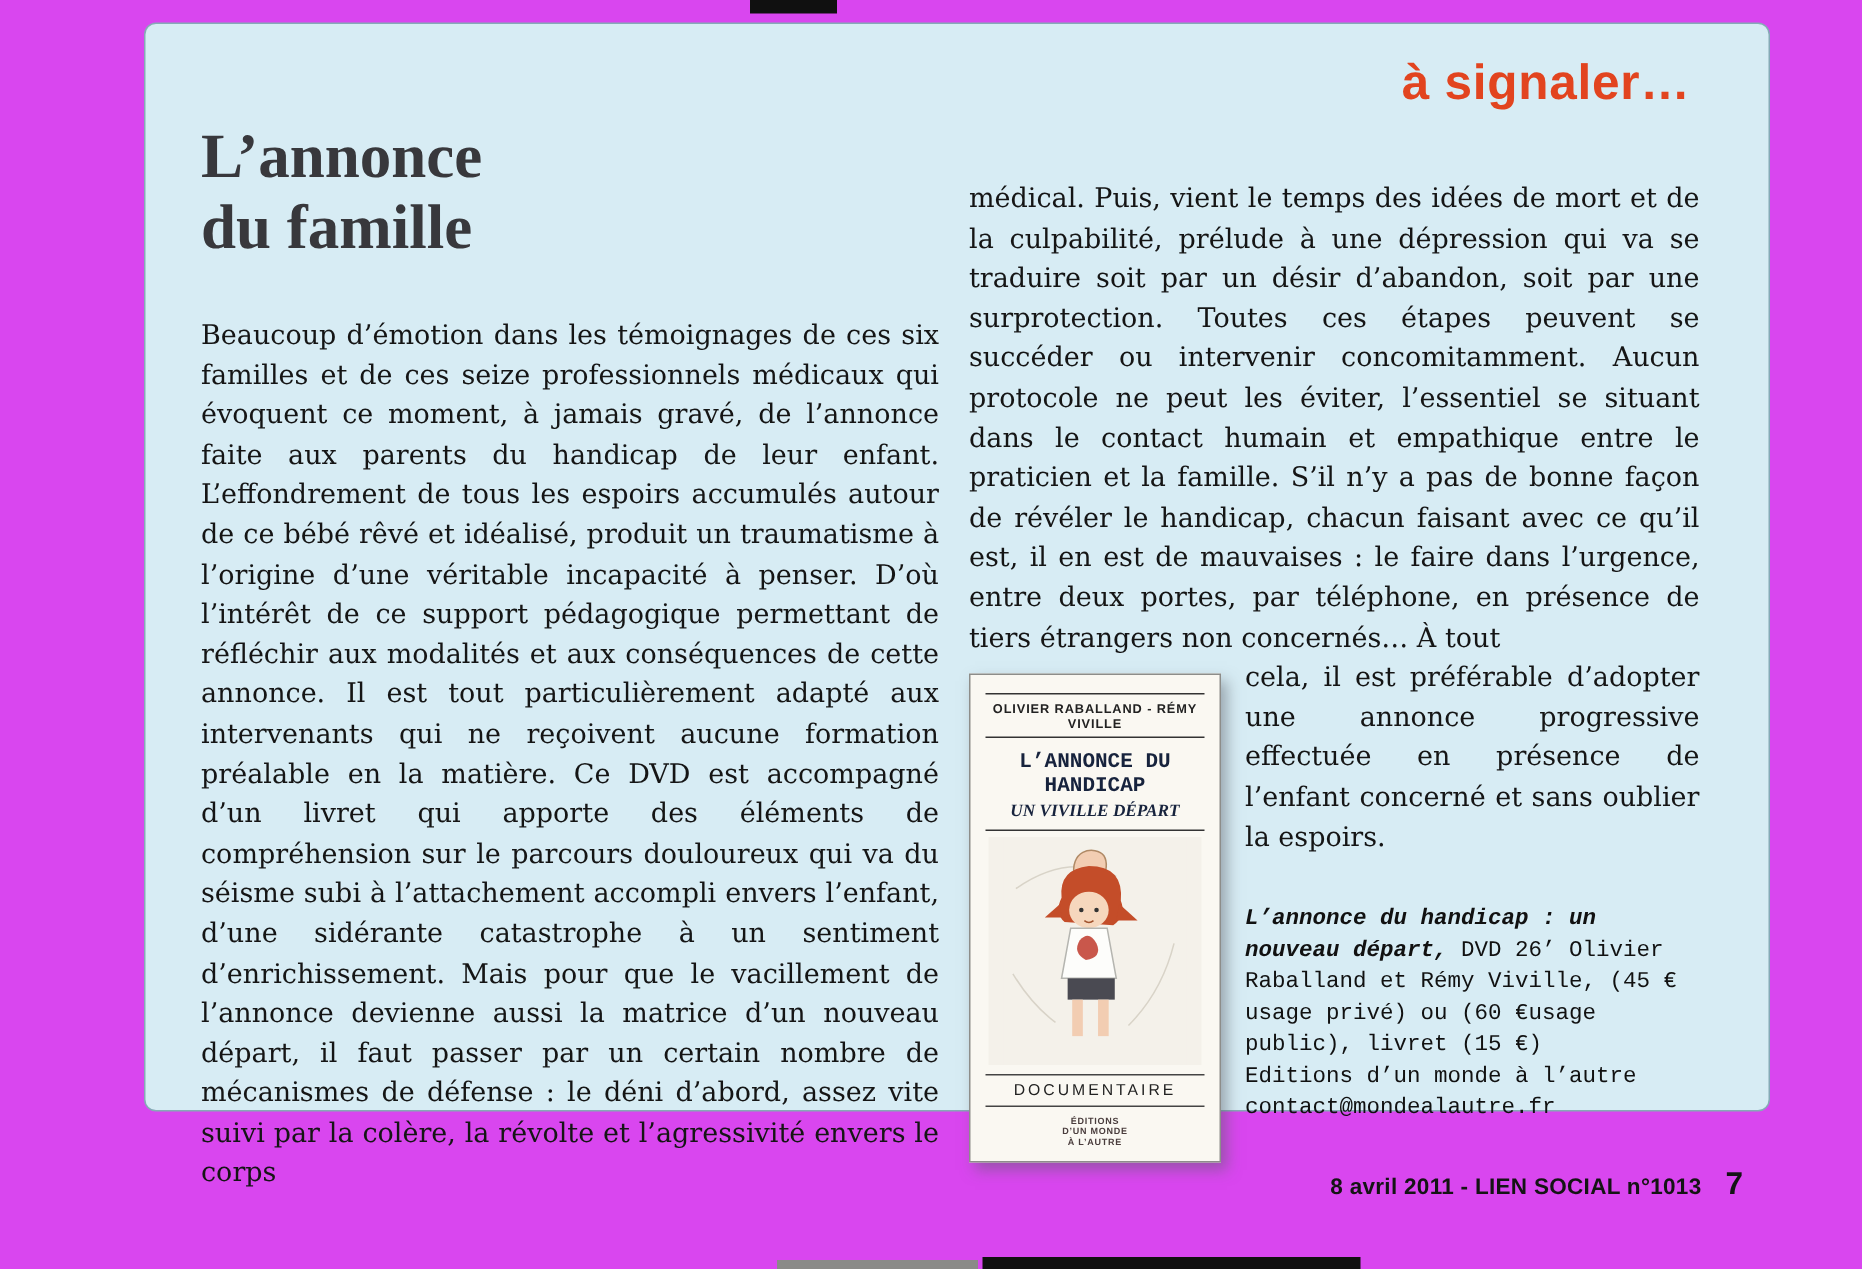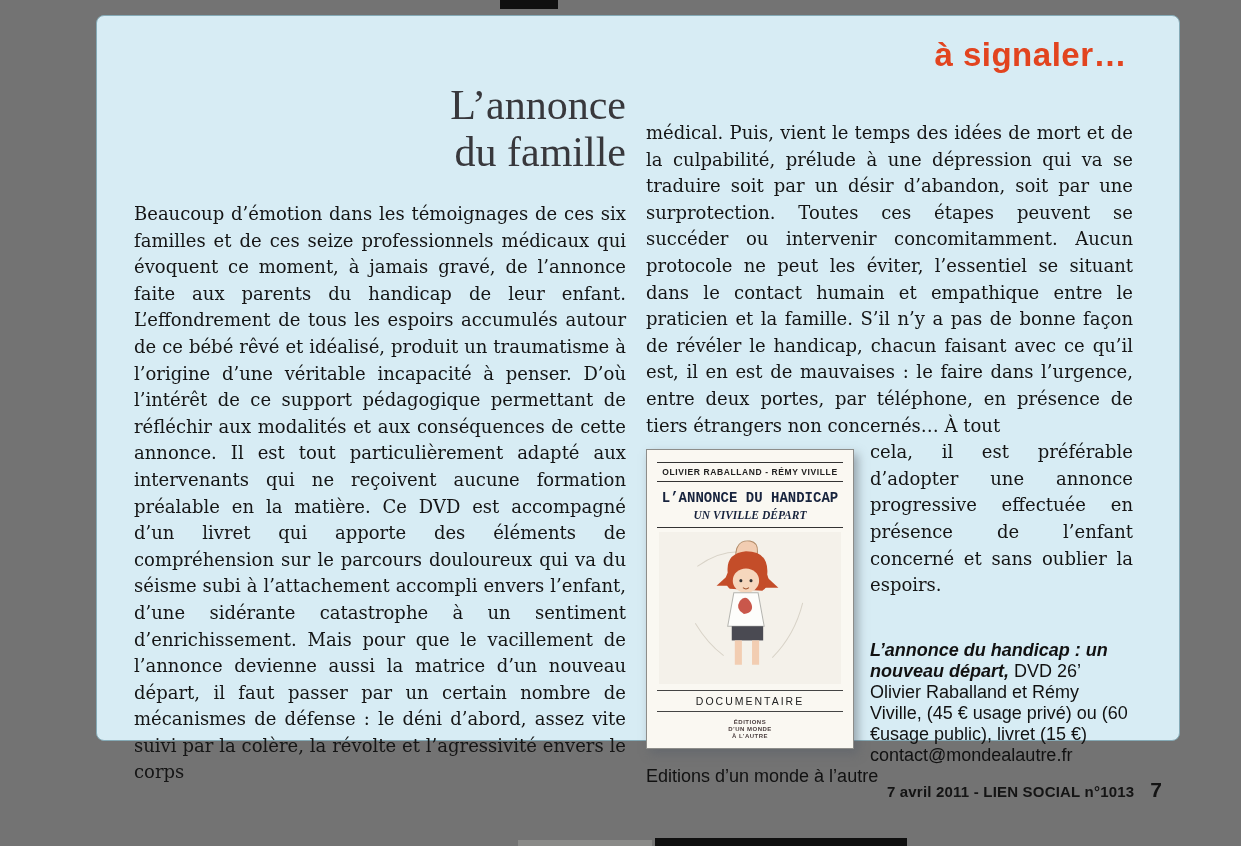--- a/index.html
+++ b/index.html
@@ -1,19 +1,19 @@
 <!DOCTYPE html>
 <html lang="fr"><head>
 <meta charset="utf-8">
 <style>
   * { margin:0; padding:0; box-sizing:border-box; }
   body { background:#e8e8e6; font-family:"Liberation Sans", sans-serif; }
   .page {
     position:relative; width:1241px; height:846px;
-    background:#737373; overflow:hidden; margin:0 auto;
+    background:#d946ef; overflow:hidden; margin:0 auto;
   }
   
   .scan-mark { position:absolute; background:#101010; }
   .scan-top    { left:500px; top:0;      width:58px;  height:9px; }
   .scan-bottom { left:655px; bottom:0;   width:252px; height:8px; }
   .scan-bottom2{ left:518px; bottom:0;   width:134px; height:6px; background:#8a8a88; }
 
   .panel {
     position:absolute; left:96px; top:15px; width:1084px; height:726px;
     background:#d7ecf4; border:1px solid #85aab6; border-radius:8px;
@@ -23,31 +23,31 @@
     font-size:33px; font-weight:600; color:#e2441f;
     font-family:"Liberation Sans", sans-serif; letter-spacing:0.5px;
   }
 
   .col { position:absolute; }
   .col-left  { left:37px;  top:66px;  width:492px; }
   .col-right { left:549px; top:104px; width:487px; }
 
   .article-title {
     font-family:"Liberation Serif", serif;
-    font-weight:normal; font-size:42px; line-height:47px;
-    color:#38383c; margin-bottom:25px;text-align:right;
+    font-weight:bold; font-size:42px; line-height:47px;
+    color:#38383c; margin-bottom:35px;
   }
   .body-text {
     font-family:"DejaVu Serif","Liberation Serif", serif;
     font-size:18px; line-height:26.6px; color:#151515;
     text-align:justify;
   }
 
   
-  .dvd-wrap { float:left; width:208px; margin:10px 16px 6px 0; }
+  .dvd-wrap { float:left; width:168px; margin:10px 16px 6px 0; }
   .dvd {
     background:#faf8f2; border:1px solid #8d8d8a; padding:10px 10px 8px;
     box-shadow:4px 5px 9px rgba(90,95,105,0.5);
   }
   .dvd-rule { border-top:1px solid #333; margin:2px 0; }
   .dvd-authors {
     text-align:center; font-size:8.5px; font-weight:bold;
     letter-spacing:0.6px; color:#222; padding:2px 0;
   }
   .dvd-title {
@@ -67,23 +67,23 @@
     letter-spacing:2px; color:#222; padding:4px 0; margin-top:2px;
   }
   .dvd-logo {
     margin-top:7px; text-align:center; font-size:6px; line-height:7px;
     letter-spacing:0.5px; color:#4a3d3d; font-weight:bold;
   }
 
   .narrow-cont { text-align:justify; }
 
   .caption {
-    margin-top:41px;
-    font-family:Liberation Sans, sans-serif;
-    font-size:18px; line-height:21px; color:#111;
+    margin-top:30px;
+    font-family:Liberation Mono, monospace;
+    font-size:15px; line-height:21px; color:#111;
   }
   .caption-title { font-weight:bold; font-style:italic; }
   .caption-line { margin-top:0; }
 
   .footer {
     position:absolute; top:778px; right:79px;
     font-family:"Liberation Sans", sans-serif; color:#141414;
     display:flex; align-items:baseline;
   }
   .footer-issue { font-size:15px; font-weight:bold; letter-spacing:0.2px; }
@@ -150,25 +150,25 @@
             <div>D’UN MONDE</div>
             <div>À L’AUTRE</div>
           </div>
         </div>
       </div>
 
       <p class="body-text narrow-cont">cela, il est préférable d’adopter une annonce progressive effectuée en présence de l’enfant concerné et sans oublier la espoirs.</p>
 
       <div class="caption">
         <p><span class="caption-title">L’annonce du handicap : un nouveau départ,</span><span> DVD 26’ Olivier Raballand et Rémy Viville, (45 € usage privé) ou (60 €usage public), livret (15 €)</span></p>
+        <p class="caption-line">Editions d’un monde à l’autre</p>
         <p class="caption-line">contact@mondealautre.fr</p>
-        <p class="caption-line">Editions d’un monde à l’autre</p>
       </div>
     </div>
 
   </div>
 
   <div class="footer">
-    <span class="footer-issue">7 avril 2011 - LIEN SOCIAL n°1013</span>
+    <span class="footer-issue">8 avril 2011 - LIEN SOCIAL n°1013</span>
     <span class="footer-page">7</span>
   </div>
 
 </div>
 
 </body></html>

